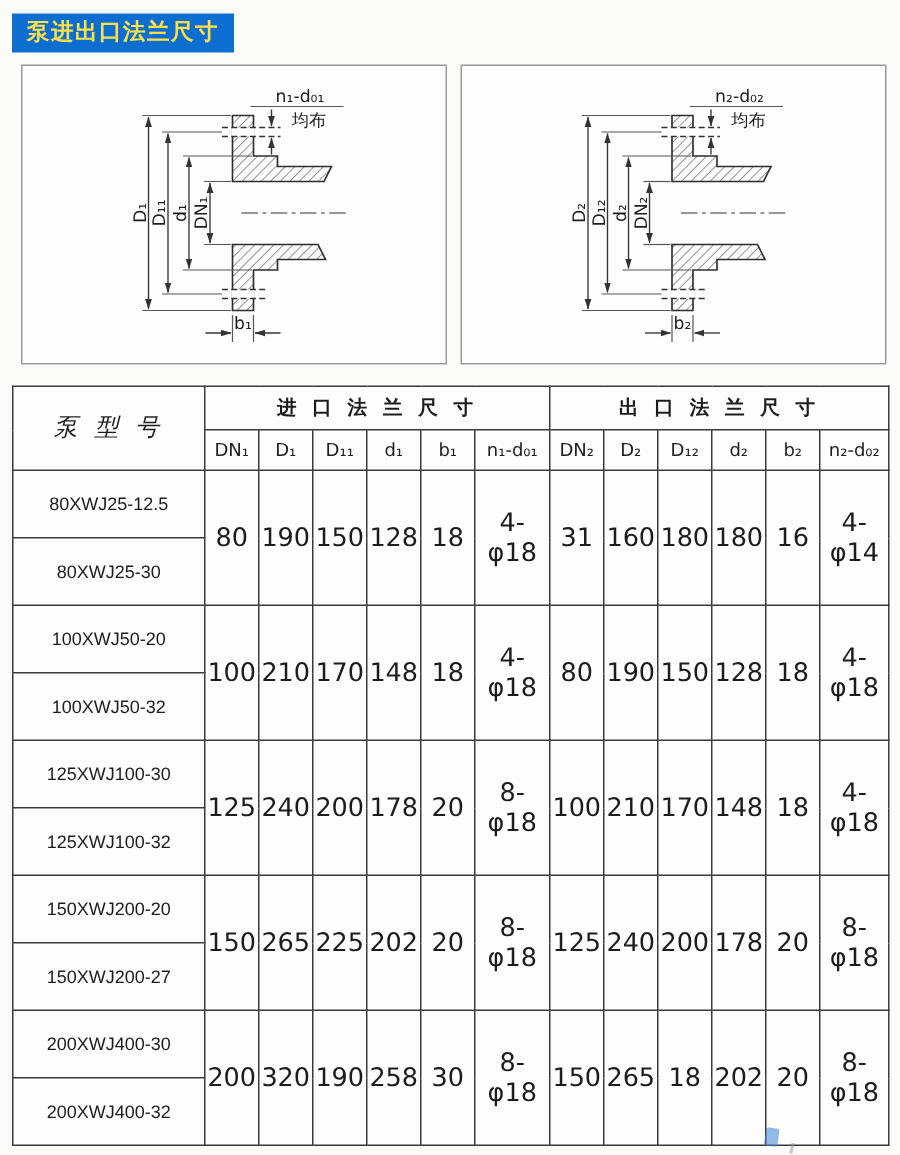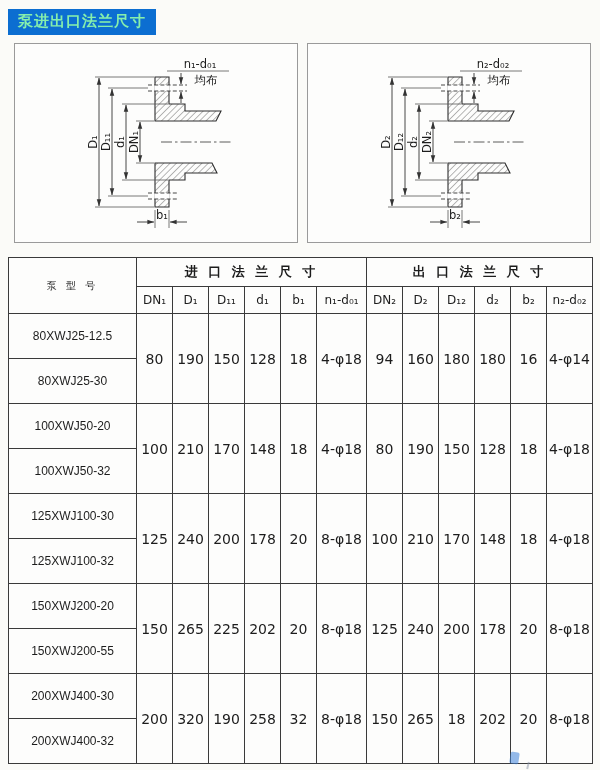--- a/index.html
+++ b/index.html
@@ -3,21 +3,21 @@
 <meta charset="utf-8">
 <style>
   html,body { margin:0; padding:0; }
   body {
     width:600px; height:770px; background:#fbfbf8; position:relative;
     font-family:"Liberation Sans","DejaVu Sans",sans-serif; color:#1c1c1c;
     overflow:hidden;
   }
   .title-bar {
     display:inline-block; margin:9px 0 6px 8px; padding:3px 10px 4px 10px;
-    background:#0c6ed1; color:#86efac; font-weight:bold; font-size:15px;
+    background:#0c6ed1; color:#fde047; font-weight:bold; font-size:15px;
     letter-spacing:1px; font-family:"DejaVu Sans",sans-serif;
   }
   .diagram-row { display:flex; gap:9px; margin:2px 8px 0 14px; }
   .diagram-box {
     width:282px; height:198px; border:1px solid #9a9a9a; background:#fdfdfc;
     box-sizing:content-box;
   }
   .flange-svg { width:282px; height:198px; display:block; }
   .solid  { stroke:#2e2e2e; stroke-width:1.1; }
   .thin   { stroke:#555;    stroke-width:0.8; fill:none; }
@@ -35,30 +35,31 @@
   }
   .spec-table th, .spec-table td {
     border:1px solid #3a3a3a; text-align:center; vertical-align:middle;
     padding:0; overflow:hidden;
   }
   .group-header {
     height:28px; font-weight:bold; font-size:13px; letter-spacing:3px;
     font-family:"DejaVu Serif","Liberation Serif",serif;
   }
   .model-header {
-    font-weight:normal; font-size:10px; letter-spacing:3px;
+    font-weight:normal; font-size:16px; letter-spacing:3px;
     font-family:"DejaVu Serif","Liberation Serif",serif;
+    font-style:italic;
   }
   .col-header {
     height:26px; font-weight:normal; font-size:12px;
     font-family:"DejaVu Sans",sans-serif;
   }
   .spec-table tbody tr { height:45px; }
   .model-cell { font-size:12px; font-family:"Liberation Sans","DejaVu Sans",sans-serif; }
-  .value-cell { font-size:14px; font-family:"DejaVu Sans",sans-serif; }
+  .value-cell { font-size:17px; font-family:"DejaVu Sans",sans-serif; }
   .watermark {
     position:absolute; left:510px; top:752px; width:9px; height:12px;
     background:#3c82d8; opacity:0.55; transform:rotate(8deg); border-radius:2px;
   }
   .watermark-tick {
     position:absolute; left:527px; top:762px; width:2px; height:7px;
     background:#8a93a6; opacity:0.5; transform:rotate(14deg);
   }
 </style>
 </head>
@@ -219,21 +220,21 @@
   </thead>
   <tbody>
       <tr>
         <td class="model-cell">80XWJ25-12.5</td>
         <td class="value-cell" rowspan="2">80</td>
         <td class="value-cell" rowspan="2">190</td>
         <td class="value-cell" rowspan="2">150</td>
         <td class="value-cell" rowspan="2">128</td>
         <td class="value-cell" rowspan="2">18</td>
         <td class="value-cell" rowspan="2">4-φ18</td>
-        <td class="value-cell" rowspan="2">94</td>
+        <td class="value-cell" rowspan="2">31</td>
         <td class="value-cell" rowspan="2">160</td>
         <td class="value-cell" rowspan="2">180</td>
         <td class="value-cell" rowspan="2">180</td>
         <td class="value-cell" rowspan="2">16</td>
         <td class="value-cell" rowspan="2">4-φ14</td>
       </tr>
       <tr>
         <td class="model-cell">80XWJ25-30</td>
       </tr>
       <tr>
@@ -281,29 +282,29 @@
         <td class="value-cell" rowspan="2">20</td>
         <td class="value-cell" rowspan="2">8-φ18</td>
         <td class="value-cell" rowspan="2">125</td>
         <td class="value-cell" rowspan="2">240</td>
         <td class="value-cell" rowspan="2">200</td>
         <td class="value-cell" rowspan="2">178</td>
         <td class="value-cell" rowspan="2">20</td>
         <td class="value-cell" rowspan="2">8-φ18</td>
       </tr>
       <tr>
-        <td class="model-cell">150XWJ200-55</td>
+        <td class="model-cell">150XWJ200-27</td>
       </tr>
       <tr>
         <td class="model-cell">200XWJ400-30</td>
         <td class="value-cell" rowspan="2">200</td>
         <td class="value-cell" rowspan="2">320</td>
         <td class="value-cell" rowspan="2">190</td>
         <td class="value-cell" rowspan="2">258</td>
-        <td class="value-cell" rowspan="2">32</td>
+        <td class="value-cell" rowspan="2">30</td>
         <td class="value-cell" rowspan="2">8-φ18</td>
         <td class="value-cell" rowspan="2">150</td>
         <td class="value-cell" rowspan="2">265</td>
         <td class="value-cell" rowspan="2">18</td>
         <td class="value-cell" rowspan="2">202</td>
         <td class="value-cell" rowspan="2">20</td>
         <td class="value-cell" rowspan="2">8-φ18</td>
       </tr>
       <tr>
         <td class="model-cell">200XWJ400-32</td>

